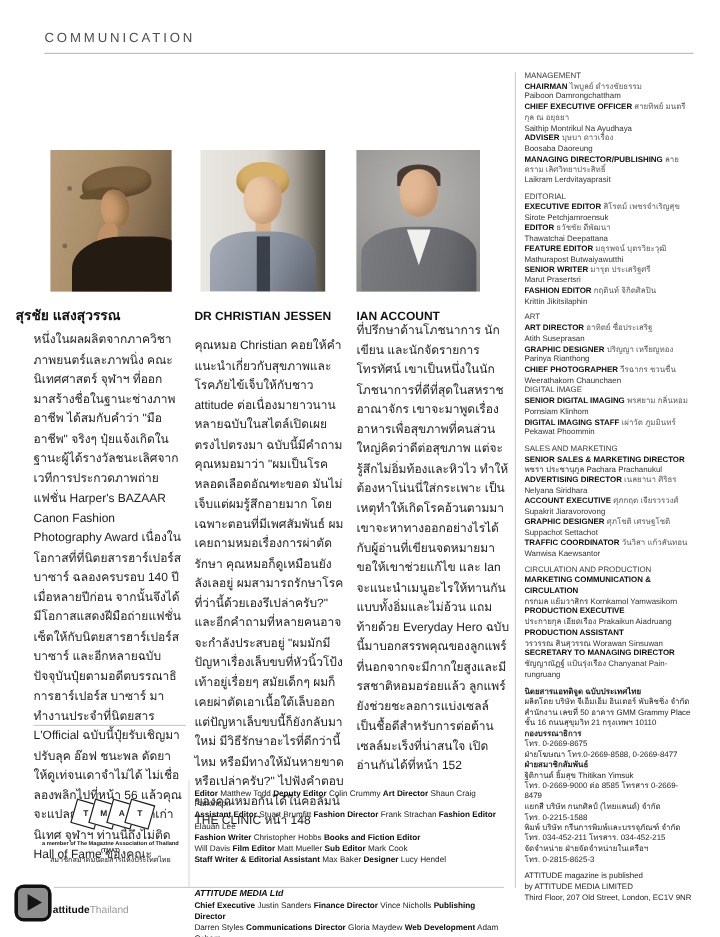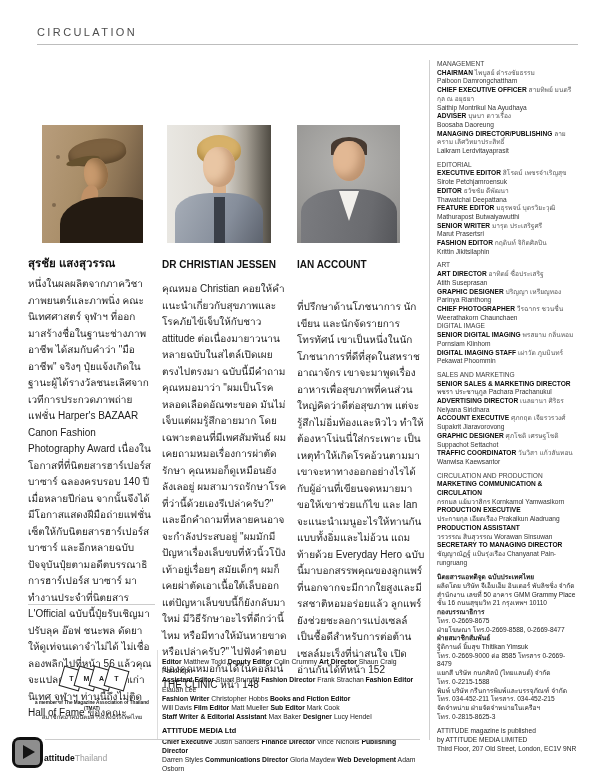--- a/index.html
+++ b/index.html
@@ -28,23 +28,23 @@
   .ph2 .shirt{left:8px;top:68px;width:88px;height:50px;background:linear-gradient(115deg,#a7aeb8,#868e9b 60%,#5d636e);border-radius:40% 40% 0 0;}
   .ph2 .placket{left:47px;top:72px;width:11px;height:46px;background:#3a3f48;}
   .ph3{left:297px;width:103px;background:radial-gradient(circle at 50% 32%,#b5b4b1 0%,#989795 70%,#8b8a88 100%);}
   .ph3 .hair{left:34px;top:12px;width:36px;height:18px;background:#473a31;border-radius:50% 50% 0 0;}
   .ph3 .face{left:36px;top:16px;width:32px;height:40px;background:#e2b894;border-radius:47% 47% 50% 50%;box-shadow:inset -6px -5px 9px #bd9370;}
   .ph3 .blazer{left:4px;top:64px;width:96px;height:54px;background:linear-gradient(100deg,#7b7c80,#6a6b6f 70%,#55565a);border-radius:42% 42% 0 0;}
   .ph3 .vshirt{left:42px;top:66px;width:20px;height:30px;background:#f2f0ec;clip-path:polygon(0 0,100% 0,50% 100%);}
   
   .cname{top:254px;font-weight:bold;font-size:10px;color:#111;}
   .cname.th{font-size:11.5px;}
-  .n1{left:28px;} .n2{left:162px;top:259px;} .n3{left:297px;top:259px;}
+  .n1{left:13px;} .n2{left:162px;top:259px;} .n3{left:297px;top:259px;}
   .bio{top:276px;width:125px;font-size:10px;line-height:16.5px;color:#1c1c1c;}
-  .b1{left:28px;} .b2{left:162px;top:281px;width:128px;} .b3{left:297px;top:299px;width:128px;}
+  .b1{left:28px;} .b2{left:162px;top:281px;width:128px;} .b3{left:297px;top:268px;width:128px;}
   
   .mast{left:437px;top:60px;width:141px;font-size:6.6px;line-height:8.7px;color:#222;}
   .mast .sec{margin-top:5px;}
   .mast .sec:first-child,.mast .sec.nogap{margin-top:0;}
   .mast .sec-title{color:#3c3c3c;}
   .mast b{color:#0d0d0d;}
   .mast .thai{color:#555;}
   .mast .pname{color:#333;}
   .pubblock{margin-top:6px;}
   .pubblock .bld{font-weight:bold;}
@@ -55,34 +55,34 @@
   .dstack{height:32px;position:relative;padding-left:10px;}
   .dia{display:inline-block;width:19px;height:19px;border:1.5px solid #1f1f1f;background:#fff;transform:rotate(16deg);margin-left:-6px;vertical-align:middle;}
   .dia span{display:flex;width:100%;height:100%;align-items:center;justify-content:center;transform:rotate(-16deg);font-size:7px;font-weight:bold;color:#1f1f1f;}
   .tmat .cap-en{font-size:4.7px;font-weight:bold;color:#161616;line-height:6px;}
   .tmat .cap-th{font-size:6px;color:#161616;line-height:8px;margin-top:1px;}
   .vline2{left:157px;top:650px;width:1px;height:89px;background:#dddddd;}
   
   .credits{left:162px;top:657px;width:262px;font-size:6.8px;line-height:9.2px;color:#222;}
   .credits .ctitle{font-weight:bold;font-size:7.3px;color:#0d0d0d;margin-bottom:1px;}
   .credits b{color:#0d0d0d;}
-  .credits .blk2{margin-top:5px;}
+  .credits .blk2{margin-top:19px;font-style:italic;}
   .footer-line{left:45px;top:739px;width:375px;height:1px;background:#cccccc;}
   
   .playlogo{left:12px;top:737px;width:31px;height:31px;background:#101010;border-radius:8px;}
   .play-in{position:absolute;left:3px;top:3px;right:3px;bottom:3px;background:#8e8e8e;border-radius:4px;}
   .play-tri{position:absolute;left:11px;top:8px;width:0;height:0;border-left:12px solid #141414;border-top:7.5px solid transparent;border-bottom:7.5px solid transparent;}
   .brand{left:44px;top:753px;font-size:8.5px;}
   .brand .bd{font-weight:bold;color:#0d0d0d;}
   .brand .lt{color:#9a9a9a;}
 </style>
 </head>
 <body>
 
-<div class="abs hdr">CIRCULATION</div>
+<div class="abs hdr">COMMUNICATION</div>
 <div class="abs hdr-rule"></div>
 <div class="abs vdiv"></div>
 
 <div class="abs photo ph1">
   <div class="dot" style="left:14px;top:30px"></div>
   <div class="dot" style="left:10px;top:78px"></div>
   <div class="dot" style="left:70px;top:20px"></div>
   <div class="cap"></div>
   <div class="brim"></div>
   <div class="face"></div>

